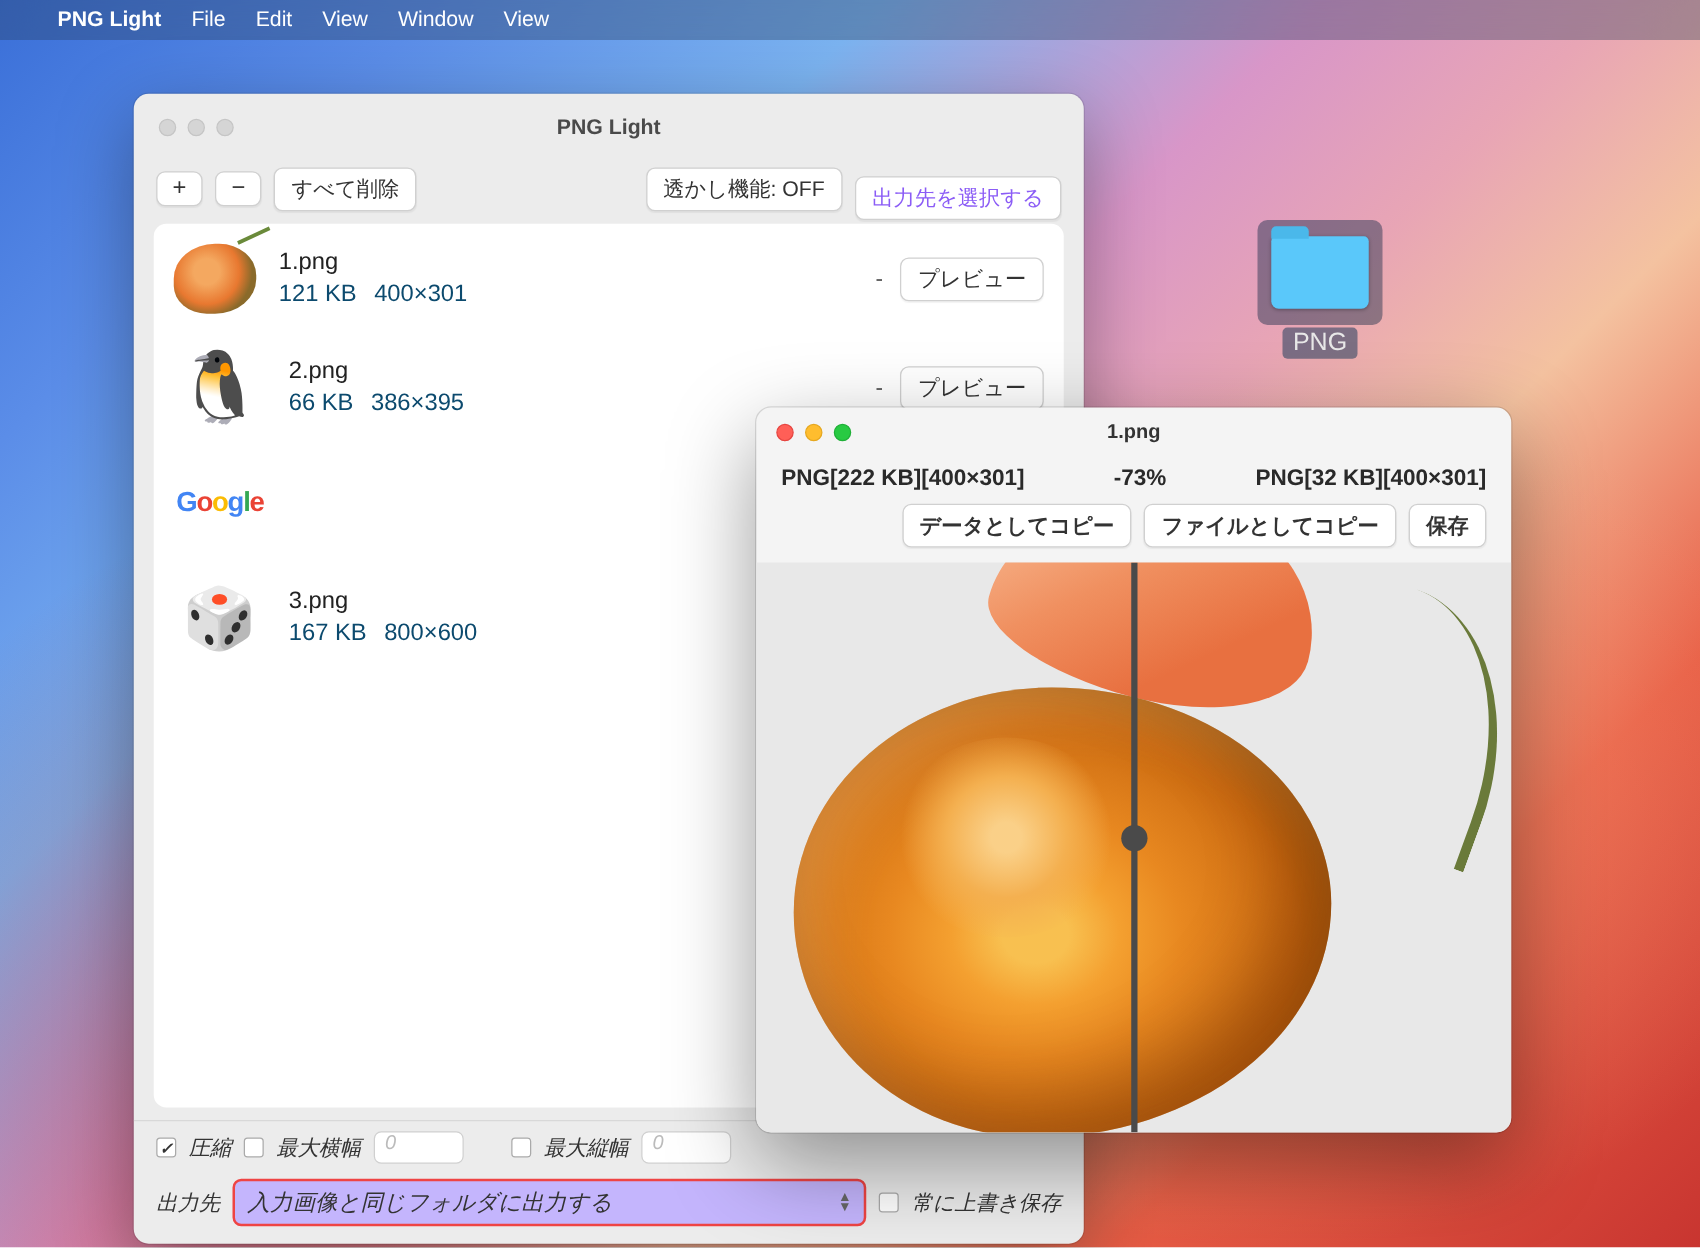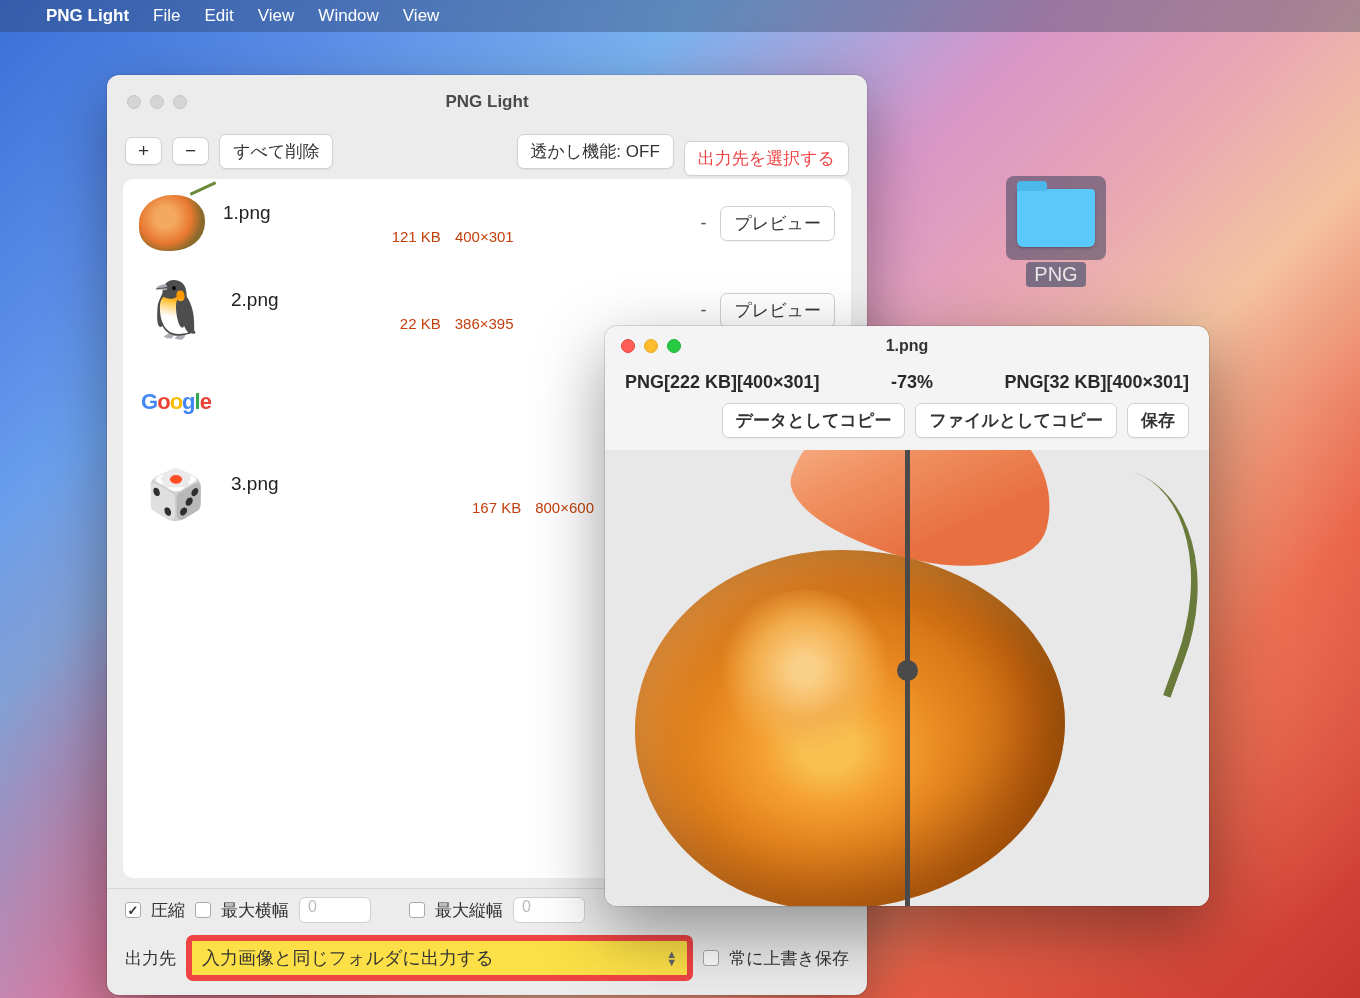--- a/index.html
+++ b/index.html
@@ -67,21 +67,21 @@
 
 .toolbar {
   height: 44px; display: flex; align-items: center; padding: 0 18px; gap: 10px;
 }
 .btn {
   background: white; border: 1px solid #d0d0d0; border-radius: 7px;
   padding: 5px 13px; font-size: 17px; color: #333; cursor: default;
   box-shadow: 0 1px 1px rgba(0,0,0,0.05);
 }
 .btn.small { padding: 4px 12px; font-size: 19px; font-weight: 400; line-height: 18px; }
-.btn.orange { color: #ef4444; margin-top: 14px; }
+.btn.orange { color: #8b5cf6; margin-top: 14px; }
 .spacer { flex: 1; }
 
 .filelist {
   margin: 6px 16px 10px; background: white; border-radius: 10px;
   flex: 1; padding: 6px 0; overflow-y: auto;
 }
 .filerow {
   display: flex; align-items: center; padding: 10px 16px 16px; gap: 18px;
 }
 .thumb {
@@ -91,39 +91,39 @@
 .thumb.rose { background: radial-gradient(circle at 40% 40%, #f4a860 20%, #e87830 50%, #8a6a2a 70%); border-radius: 50% 45% 50% 40%; width: 66px; height: 56px; position: relative; }
 .thumb.rose::after { content: ''; position: absolute; top: -8px; right: -12px; width: 28px; height: 3px; background: #6a8a3a; transform: rotate(-25deg); }
 .thumb.tux { position: relative; }
 .thumb.tux::before { content: '🐧'; font-size: 56px; }
 .thumb.google { font-family: serif; font-size: 22px; font-weight: bold; letter-spacing: -1px; }
 .thumb.google .g1{color:#4285f4}.thumb.google .g2{color:#ea4335}.thumb.google .g3{color:#fbbc05}.thumb.google .g4{color:#34a853}.thumb.google .g5{color:#ea4335}
 .thumb.wheel { background: conic-gradient(#f88,#fc8,#ff8,#8f8,#8ff,#88f,#f8f,#f88); border-radius: 50%; width: 62px; height: 62px; opacity: 0.7; }
 .thumb.dice::before { content: '🎲'; font-size: 48px; }
 .fileinfo { flex: 1; }
 .filename { font-size: 19px; color: #222; margin-bottom: 4px; }
-.filemeta { font-size: 15px; color: #c2410c; text-align: center; }
+.filemeta { font-size: 19px; color: #0c4a6e; }
 .filemeta .dim { margin-left: 14px; }
 .rowactions { display: flex; align-items: center; gap: 14px; }
 .dash { color: #555; font-size: 18px; }
 
 .bottombar {
   padding: 8px 18px 14px; display: flex; flex-direction: column; gap: 12px;
   border-top: 1px solid #d8d8d8;
 }
-.optrow { display: flex; align-items: center; gap: 10px; font-size: 17px; color: #333; }
+.optrow { display: flex; align-items: center; gap: 10px; font-size: 17px; color: #333; font-style: italic; }
 .chk { width: 16px; height: 16px; border: 1px solid #aaa; border-radius: 3px; background: white; display: inline-flex; align-items: center; justify-content: center; }
 .chk.checked { background: #fff; }
 .chk.checked::after { content: '✓'; font-size: 13px; color: #333; font-weight: bold; }
 .numfield {
   width: 72px; height: 26px; background: white; border: 1px solid #d0d0d0;
   border-radius: 6px; padding: 0 8px; color: #bbb; font-size: 16px;
 }
 .select {
-  flex: 1; background: #fde047; border: 6px solid #ef4444; border-radius: 7px;
+  flex: 1; background: #c4b5fd; border: 2px solid #ef4444; border-radius: 7px;
   padding: 5px 10px; font-size: 18px; color: #333; display: flex;
   align-items: center; justify-content: space-between;
 }
 .select .chev { font-size: 11px; color: #666; line-height: 8px; }
 
 
 .preview-window {
   position: absolute; top: 326px; left: 605px; width: 604px; height: 580px;
   background: #f4f4f4; border-radius: 12px;
   box-shadow: 0 25px 70px rgba(0,0,0,0.4), 0 0 0 1px rgba(0,0,0,0.12);
@@ -232,21 +232,21 @@
       <div class="rowactions">
         <span class="dash">-</span>
         <div class="btn">プレビュー</div>
       </div>
     </div>
 
     <div class="filerow">
       <div class="thumb tux"></div>
       <div class="fileinfo">
         <div class="filename">2.png</div>
-        <div class="filemeta"><span>22 KB</span><span class="dim">386×395</span></div>
+        <div class="filemeta"><span>66 KB</span><span class="dim">386×395</span></div>
       </div>
       <div class="rowactions">
         <span class="dash">-</span>
         <div class="btn">プレビュー</div>
       </div>
     </div>
 
     <div class="filerow">
       <div class="thumb google">
           <span class="g1">G</span>

